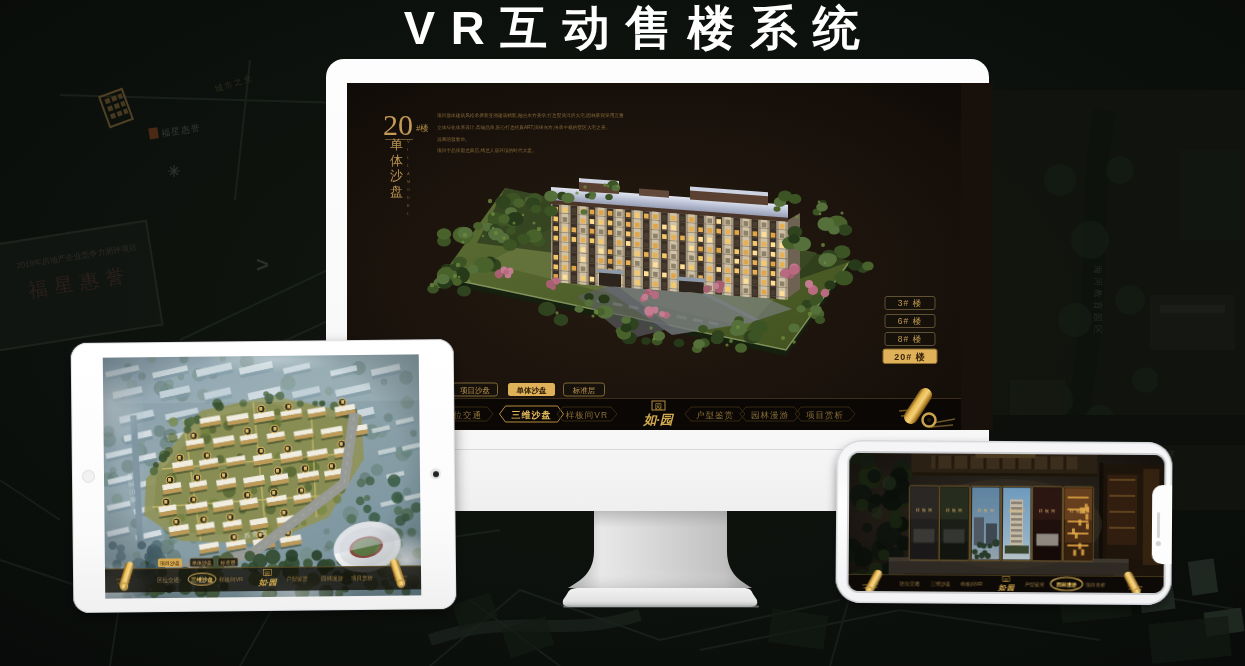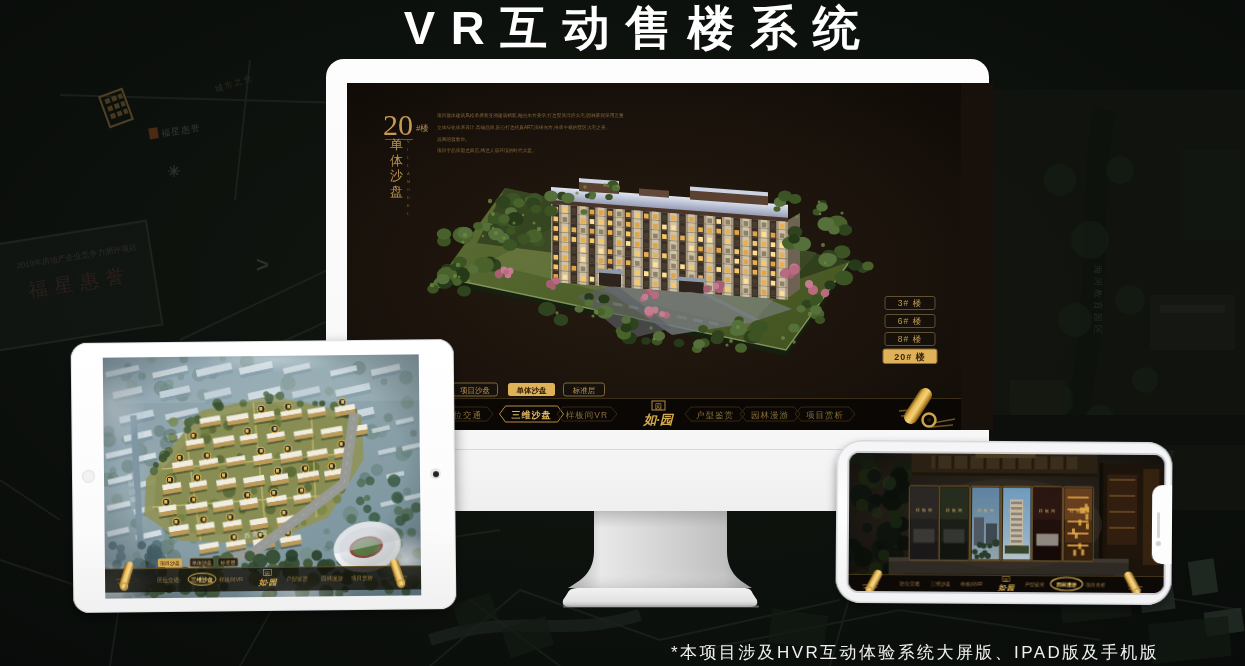--- a/index.html
+++ b/index.html
@@ -1807,16 +1807,14 @@
         </svg>
   </div>
 
   <div class="abs" style="left:316px;top:43px;width:20px;height:79px;border-radius:10px 0 0 10px;background:#fdfdfd;"></div>
 
   <div class="abs" style="left:321px;top:70px;width:3px;height:26px;border-radius:2px;background:#d5d5d8;"></div>
 
   <div class="abs" style="left:320px;top:99px;width:5px;height:5px;border-radius:50%;background:#cfcfd4;"></div>
 </div>
 
-<div class="abs" style="left:671px;top:641px;width:575px;color:#f0f0f0;font-size:17px;
-  letter-spacing:2.4px;">*本项目涉及HVR互动体验系统大屏版、IPAD版及手机版</div>
 
 </div>
 
 </body></html>

